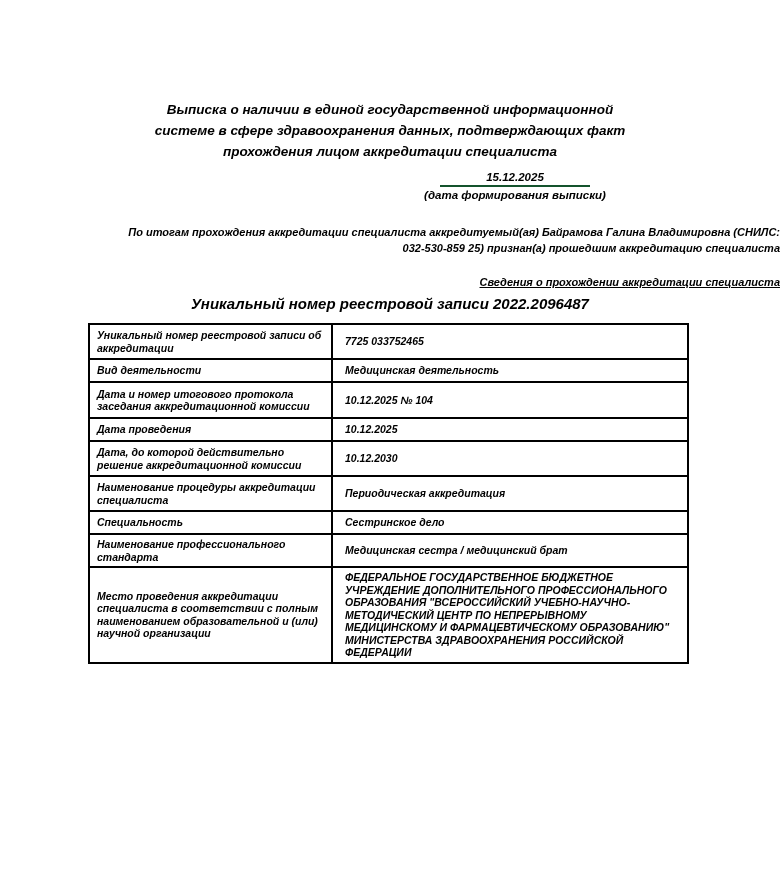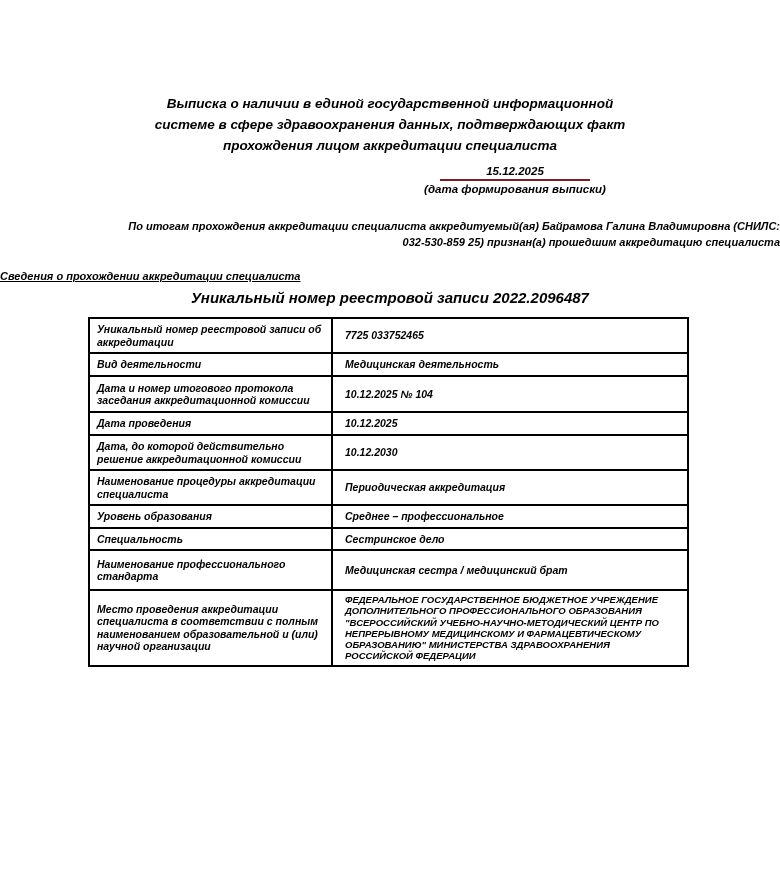--- a/index.html
+++ b/index.html
@@ -12,46 +12,47 @@
     color: #000000;
     -webkit-font-smoothing: antialiased;
   }
   .page { position: relative; width: 780px; height: 890px; overflow: hidden; }
 
   .doc-title {
     padding-top: 93px;
     text-align: center;
     font-size: 13.5px;
     line-height: 21px;
+    margin-top: 6px;
   }
 
   .date-block {
     width: 210px;
     margin: 8px 0 0 410px;
     text-align: center;
     font-size: 11.5px;
     line-height: 14px;
   }
   .date-value {
     display: inline-block;
-    border-bottom: 2px solid #7f1d1d;
+    border-bottom: 2px solid #14532d;
     padding: 0 46px 1px 46px;
   }
   .date-caption { margin-top: 1px; white-space: nowrap; text-align: center; }
 
   .intro {
     margin-top: 22px;
     text-align: right;
     font-size: 11px;
     line-height: 16px;
   }
 
   .section-title {
     margin-top: 20px;
-    text-align: left;
+    text-align: right;
     font-size: 11px;
     text-decoration: underline;
   }
 
   .registry-heading {
     margin-top: 7px;
     text-align: center;
     font-size: 15px;
   }
 
@@ -137,24 +138,20 @@
         </tr>
         <tr>
           <td class="label-cell">Дата, до которой действительно решение аккредитационной комиссии</td>
           <td class="value-cell">10.12.2030</td>
         </tr>
         <tr>
           <td class="label-cell">Наименование процедуры аккредитации специалиста</td>
           <td class="value-cell">Периодическая аккредитация</td>
         </tr>
         <tr>
-          <td class="label-cell">Уровень образования</td>
-          <td class="value-cell">Среднее – профессиональное</td>
-        </tr>
-        <tr>
           <td class="label-cell">Специальность</td>
           <td class="value-cell">Сестринское дело</td>
         </tr>
         <tr>
           <td class="label-cell">Наименование профессионального стандарта</td>
           <td class="value-cell">Медицинская сестра / медицинский брат</td>
         </tr>
         <tr>
           <td class="label-cell">Место проведения аккредитации специалиста в соответствии с полным наименованием образовательной и (или) научной организации</td>
           <td class="value-cell">ФЕДЕРАЛЬНОЕ ГОСУДАРСТВЕННОЕ БЮДЖЕТНОЕ УЧРЕЖДЕНИЕ ДОПОЛНИТЕЛЬНОГО ПРОФЕССИОНАЛЬНОГО ОБРАЗОВАНИЯ "ВСЕРОССИЙСКИЙ УЧЕБНО-НАУЧНО-МЕТОДИЧЕСКИЙ ЦЕНТР ПО НЕПРЕРЫВНОМУ МЕДИЦИНСКОМУ И ФАРМАЦЕВТИЧЕСКОМУ ОБРАЗОВАНИЮ" МИНИСТЕРСТВА ЗДРАВООХРАНЕНИЯ РОССИЙСКОЙ ФЕДЕРАЦИИ</td>

